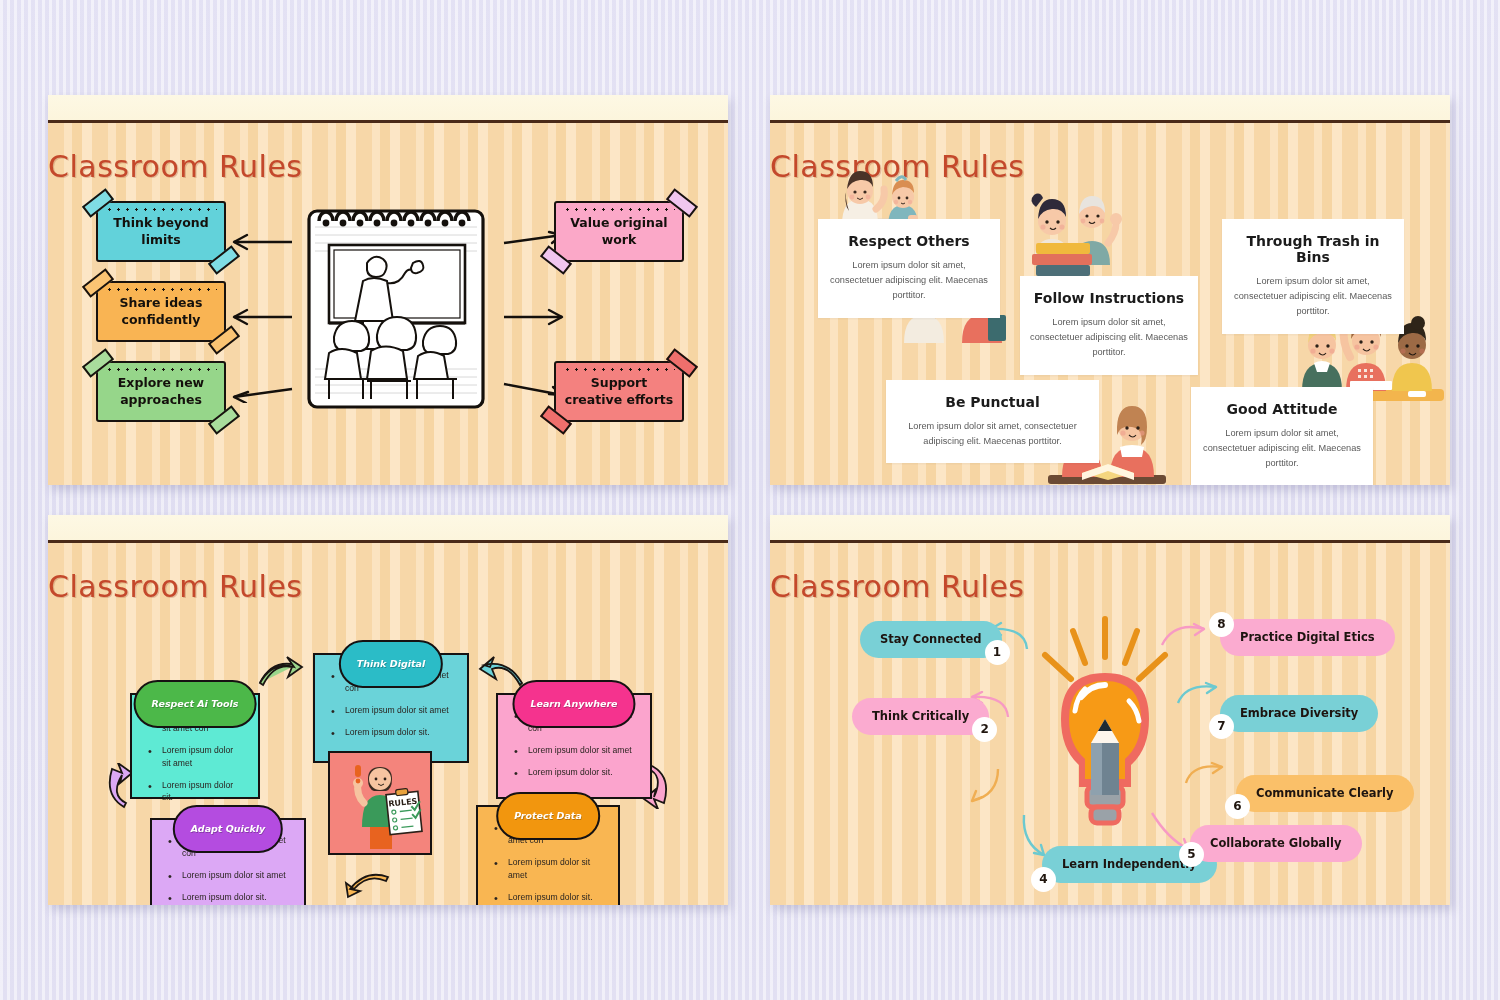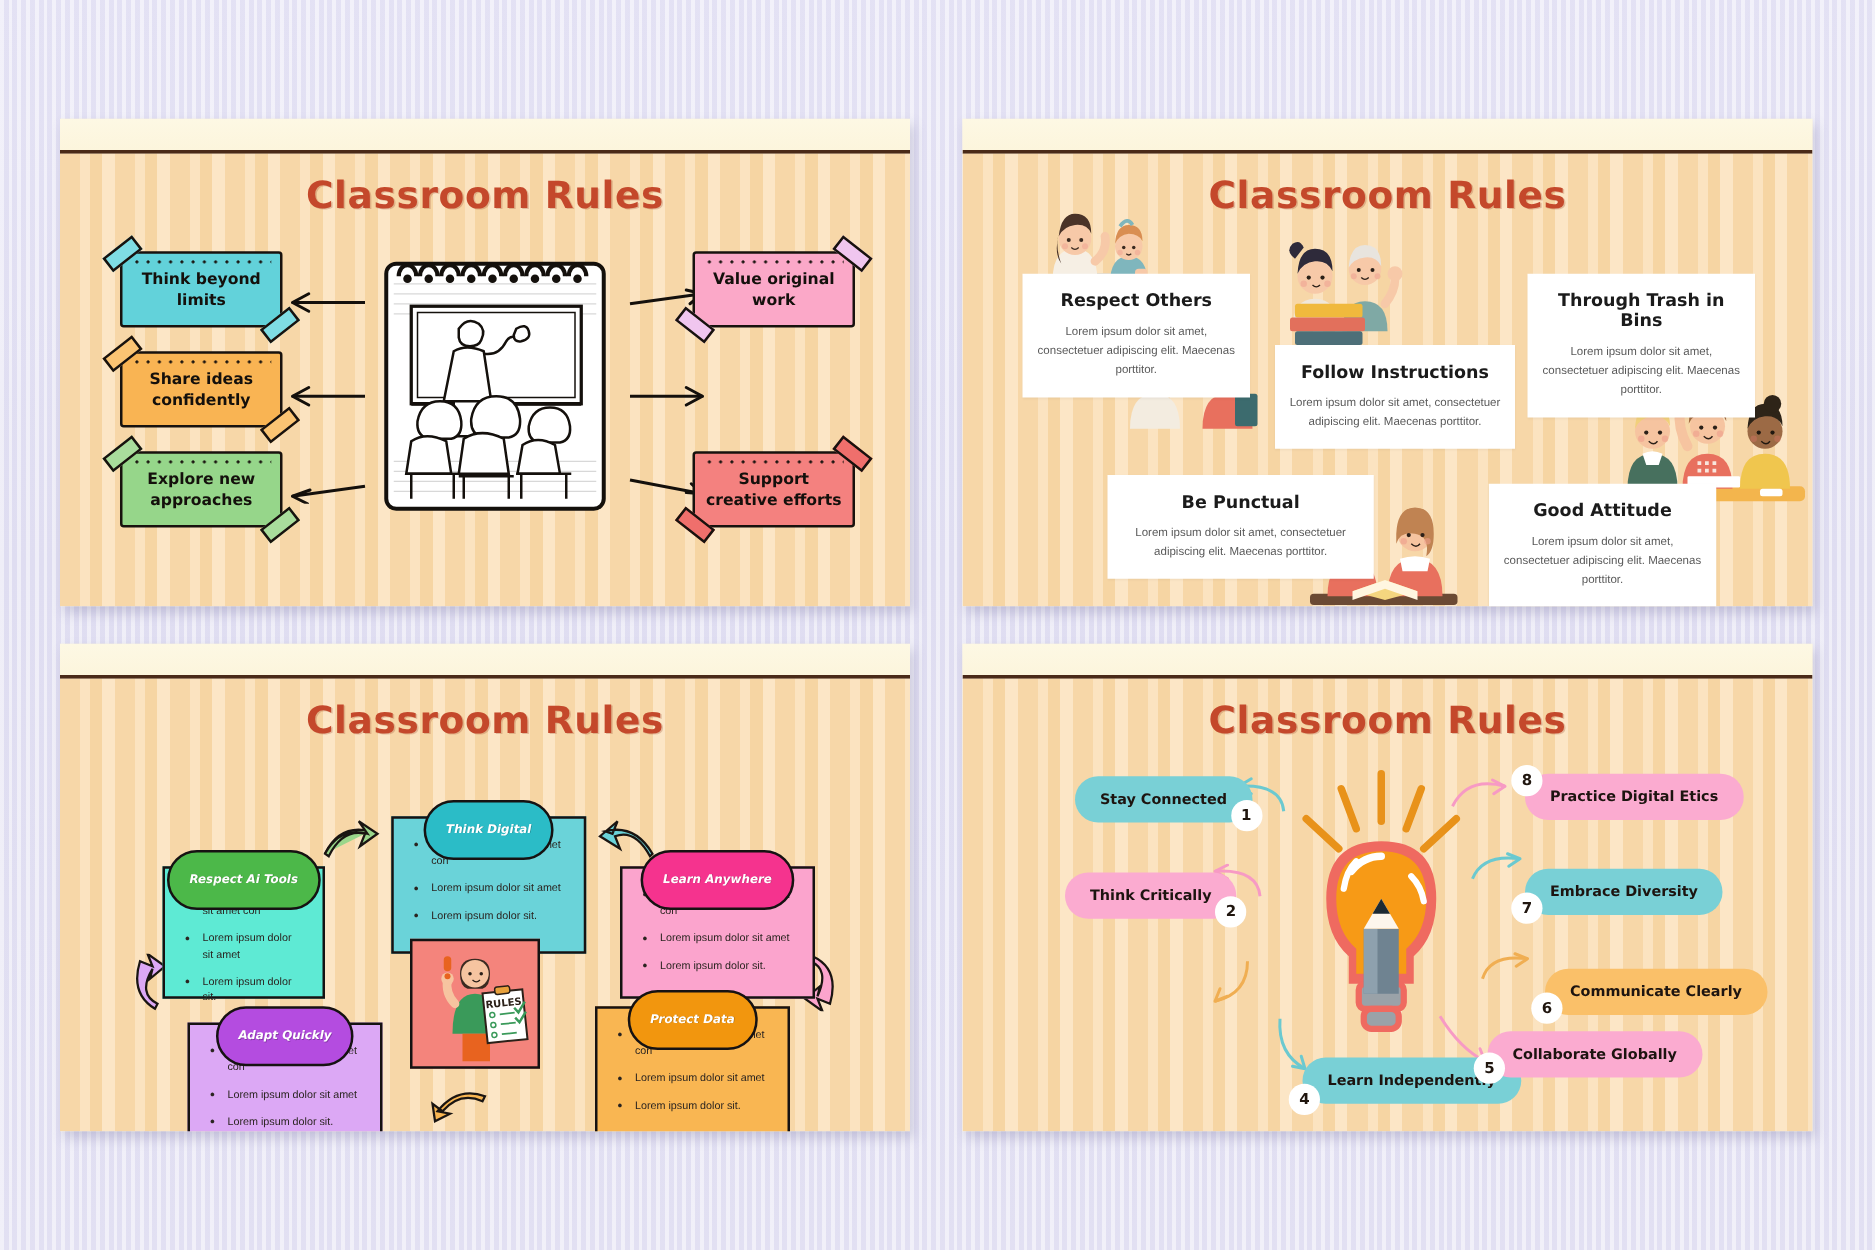--- a/index.html
+++ b/index.html
@@ -53,24 +53,24 @@
         #f7d7a8 0px, #f7d7a8 16px,
         #fbe3c0 16px, #fbe3c0 24px,
         #f6d5a3 24px, #f6d5a3 34px,
         #fce6c6 34px, #fce6c6 44px);
   }
   .slide-inner {
     position: absolute; left: 0; top: 28px; right: 0; bottom: 0;
   }
 
   .title {
-    position: absolute; left: 0; right: 0; top: 16px;
-    text-align: center;
+    position: absolute; left: 0; right: 0; top: 26px;
+    text-align: left;
     font-family: "DejaVu Sans", sans-serif;
-    font-weight: bold;
+    font-weight: normal;
     font-size: 30px;
     letter-spacing: 0.5px;
     color: #c4482b;
     text-shadow: 1.2px 1.2px 0 rgba(150,60,30,0.25);
   }
 
   
   .note {
     position: absolute;
     width: 130px;
@@ -516,21 +516,21 @@
         </g>
         <rect x="62" y="76" width="42" height="9" rx="1" fill="#fff"></rect>
         <rect x="22" y="86" width="18" height="6" rx="2" fill="#fff"></rect>
         <rect x="120" y="86" width="18" height="6" rx="2" fill="#fff"></rect>
       </svg>
 
       <div class="wcard" style="left:48px;top:96px;width:182px;">
         <h3>Respect Others</h3>
         <p>Lorem ipsum dolor sit amet, consectetuer adipiscing elit. Maecenas porttitor.</p>
       </div>
-      <div class="wcard" style="left:250px;top:153px;width:192px;">
+      <div class="wcard" style="left:250px;top:153px;width:178px;">
         <h3>Follow Instructions</h3>
         <p>Lorem ipsum dolor sit amet, consectetuer adipiscing elit. Maecenas porttitor.</p>
       </div>
       <div class="wcard" style="left:452px;top:96px;width:182px;">
         <h3>Through Trash in Bins</h3>
         <p>Lorem ipsum dolor sit amet, consectetuer adipiscing elit. Maecenas porttitor.</p>
       </div>
       <div class="wcard" style="left:88px;top:257px;width:213px;margin-left:28px;">
         <h3>Be Punctual</h3>
         <p>Lorem ipsum dolor sit amet, consectetuer adipiscing elit. Maecenas porttitor.</p>
@@ -595,21 +595,21 @@
 
       <div class="mbox" style="left:102px;top:262px;width:156px;height:106px;background:#dca8f5;margin-top:13px;">
         <div class="pill-label" style="background:#b44ce0;">Adapt Quickly</div>
         <ul>
           <li>Lorem ipsum dolor sit amet con</li>
           <li>Lorem ipsum dolor sit amet</li>
           <li>Lorem ipsum dolor sit.</li>
         </ul>
       </div>
 
-      <div class="mbox" style="left:428px;top:262px;width:156px;height:106px;background:#f9b652;">
+      <div class="mbox" style="left:428px;top:262px;width:144px;height:106px;background:#f9b652;">
         <div class="pill-label" style="background:#f2960e;">Protect Data</div>
         <ul>
           <li>Lorem ipsum dolor sit amet con</li>
           <li>Lorem ipsum dolor sit amet</li>
           <li>Lorem ipsum dolor sit.</li>
         </ul>
       </div>
 
       <div class="rules-img">
         <svg width="100" height="100" viewBox="0 0 100 100">

